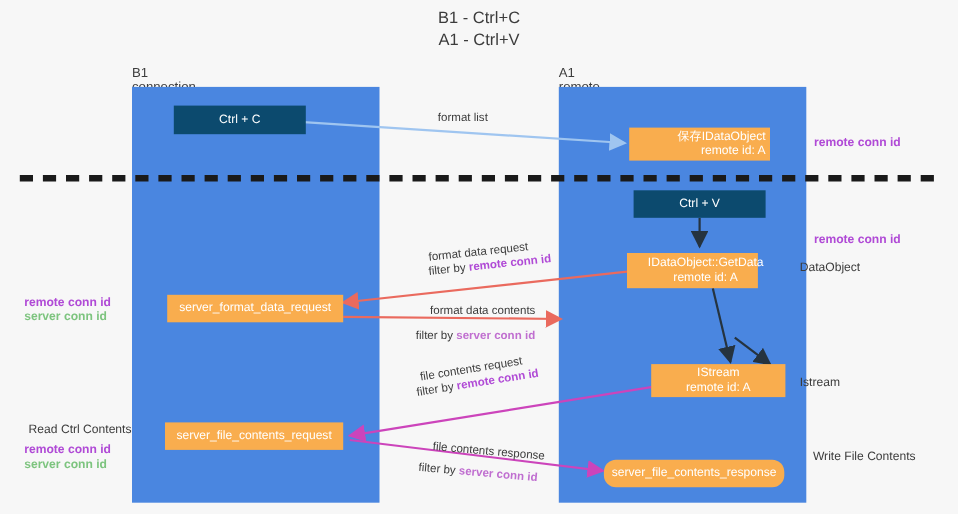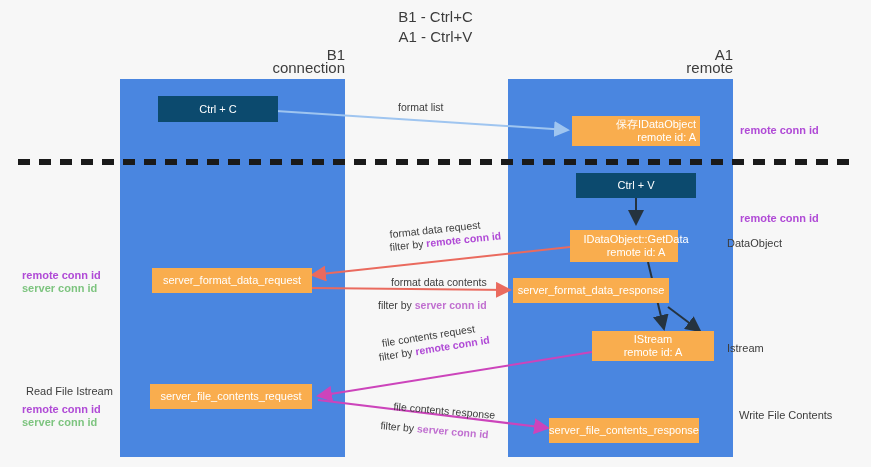--- a/index.html
+++ b/index.html
@@ -11,24 +11,25 @@
   }
   #stage{position:relative;width:871px;height:467px;}
   #svg-layer{position:absolute;left:0;top:0;width:871px;height:467px;pointer-events:none;}
 
   .lane{
     position:absolute;
     background:#4a86e0;
   }
   .lane-title{
     position:absolute;
-    text-align:right;
-    color:#3c3c3c;
-    font-size:15px;
+    text-align:left;
+    color:#3c3c3c;
+    font-size:12px;
     line-height:13px;
+    margin-top:12px;
   }
   .title{
     position:absolute;
     left:0;right:0;top:7px;
     text-align:center;
     color:#3c3c3c;
     font-size:15px;
     line-height:20px;
   }
   .title div{white-space:nowrap;}
@@ -134,43 +135,40 @@
 
   <div class="node orange" style="left:572px;top:116px;width:128px;height:30px;align-items:flex-end;">
     <span>保存IDataObject</span>
     <span>remote id: A</span>
   </div>
 
   <div class="node green" style="left:576px;top:173px;width:120px;height:25px;">
     <span>Ctrl + V</span>
   </div>
 
-  <div class="node orange" style="left:570px;top:230px;width:108px;height:32px;padding-left:28px;">
+  <div class="node orange" style="left:570px;top:230px;width:119px;height:32px;padding-left:28px;">
     <span>IDataObject::GetData</span>
     <span>remote id: A</span>
   </div>
 
   <div class="node orange" style="left:152px;top:268px;width:160px;height:25px;">
     <span>server_format_data_request</span>
   </div>
 
-  <div class="node orange" style="left:513px;top:278px;width:156px;height:25px;">
-    <span>server_format_data_response</span>
-  </div>
 
   <div class="node orange" style="left:592px;top:331px;width:122px;height:30px;">
     <span>IStream</span>
     <span>remote id: A</span>
   </div>
 
   <div class="node orange" style="left:150px;top:384px;width:162px;height:25px;">
     <span>server_file_contents_request</span>
   </div>
 
-  <div class="node orange" style="left:549px;top:418px;width:150px;height:25px;">
+  <div class="node orange" style="left:549px;top:418px;width:164px;height:25px;border-radius:11px;">
     <span>server_file_contents_response</span>
   </div>
 
   <div class="edge-label" style="left:398px;top:101px;">format list</div>
 
   <div class="edge-label rot" style="left:389px;top:228px;transform:rotate(-6deg);">format data request</div>
   <div class="edge-label rot" style="left:389px;top:241px;transform:rotate(-6deg);">
     <span>filter by </span><span class="kw-remote">remote conn id</span>
   </div>
 
@@ -191,17 +189,17 @@
 
   <div class="side-label bold-remote" style="left:740px;top:123px;">remote conn id</div>
   <div class="side-label bold-remote" style="left:740px;top:211px;">remote conn id</div>
   <div class="side-label" style="left:727px;top:236px;">DataObject</div>
   <div class="side-label" style="left:727px;top:341px;">Istream</div>
   <div class="side-label" style="left:739px;top:408px;">Write File Contents</div>
 
   <div class="side-label bold-remote" style="left:22px;top:268px;">remote conn id</div>
   <div class="side-label bold-server" style="left:22px;top:281px;">server conn id</div>
 
-  <div class="side-label" style="left:26px;top:384px;">Read File Istream</div>
+  <div class="side-label" style="left:26px;top:384px;">Read Ctrl Contents</div>
   <div class="side-label bold-remote" style="left:22px;top:402px;">remote conn id</div>
   <div class="side-label bold-server" style="left:22px;top:415px;">server conn id</div>
 
 </div>
 
 </body></html>

